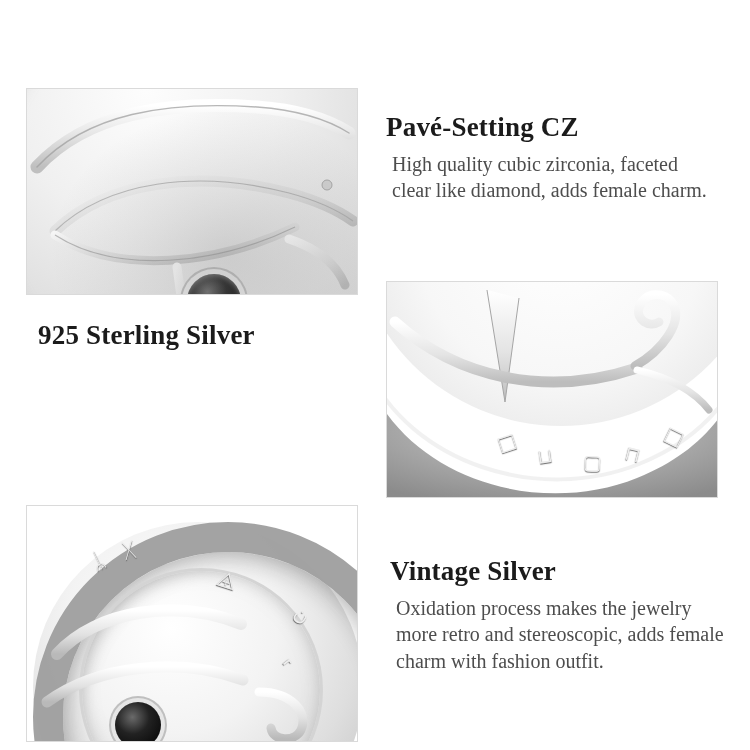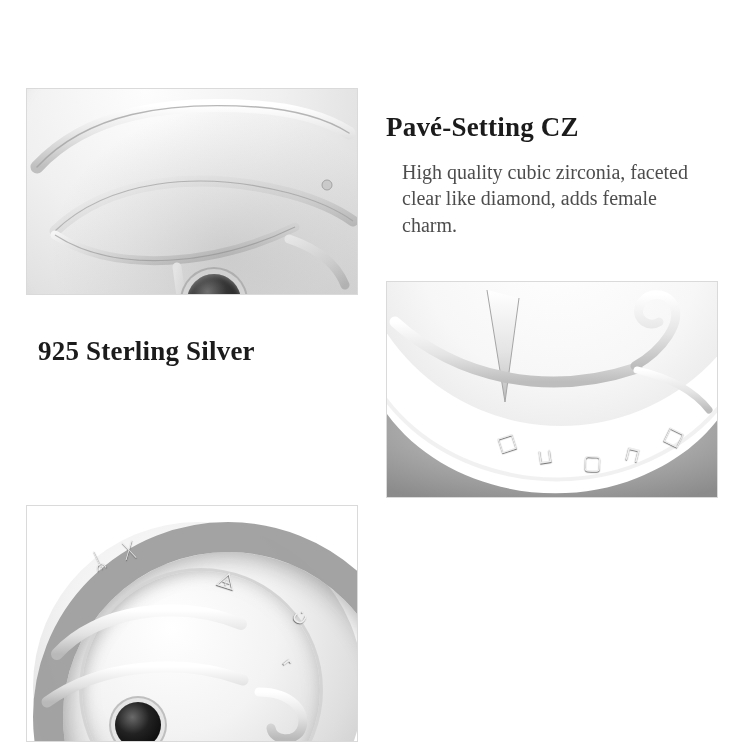--- a/index.html
+++ b/index.html
@@ -44,21 +44,21 @@
     letter-spacing: 0.2px;
     margin: 0 0 8px 0;
     white-space: nowrap;
     line-height: 1.15;
   }
   .body-text {
     font-family: "Liberation Serif", serif;
     font-size: 20px;
     color: #4d4d4d;
     line-height: 1.32;
-    margin: 16px;
+    margin: 6px;
   }
 
   
   #panel-eye { left: 26px; top: 88px; width: 330px; height: 205px; }
   .eye-wrap { position: absolute; inset: 0; }
   .eye-disc {
     position: absolute;
     left: -60px; top: -130px;
     width: 470px; height: 470px;
     border-radius: 50%;
@@ -134,21 +134,21 @@
     position: absolute;
     left: 88px; top: 196px;
     width: 46px; height: 46px;
     border-radius: 50%;
     background: radial-gradient(circle at 38% 33%, #6a6a6a 0%, #222222 40%, #000000 100%);
     box-shadow: 0 0 0 4px #e6e6e6, 0 0 0 6px #bfbfbf;
   }
 
   
   #text-cz { left: 386px; top: 112px; width: 340px; }
-  #text-silver { left: 38px; top: 336px; width: 330px; }
+  #text-silver { left: 38px; top: 320px; width: 330px; }
   #text-vintage { left: 390px; top: 556px; width: 340px; }
 </style>
 </head>
 <body>
 
 <div class="page">
 
   <div class="panel" id="panel-eye">
     <div class="panel-inner">
       <div class="eye-wrap">
@@ -259,14 +259,18 @@
 
       <div class="glyph" style="left:64px; top:42px; font-size:22px; transform:rotate(-26deg);">ᛦ</div>
       <div class="glyph" style="left:96px; top:32px; font-size:20px; transform:rotate(-14deg);">ᚷ</div>
       <div class="glyph" style="left:190px; top:62px; font-size:22px; transform:rotate(18deg);">⨹</div>
       <div class="glyph" style="left:252px; top:148px; font-size:22px; transform:rotate(52deg);">⸢</div>
       <div class="glyph" style="left:268px; top:96px; font-size:20px; transform:rotate(34deg);">ن</div>
       <div class="cz-stone-2"></div>
     </div>
   </div>
 
+  <div class="textblock" id="text-vintage">
+    <h2 class="heading">Vintage Silver</h2>
+    <p class="body-text">Oxidation process makes the jewelry more retro and stereoscopic, adds female charm with fashion outfit.</p>
+  </div>
 
 </div>
 
 </body></html>

